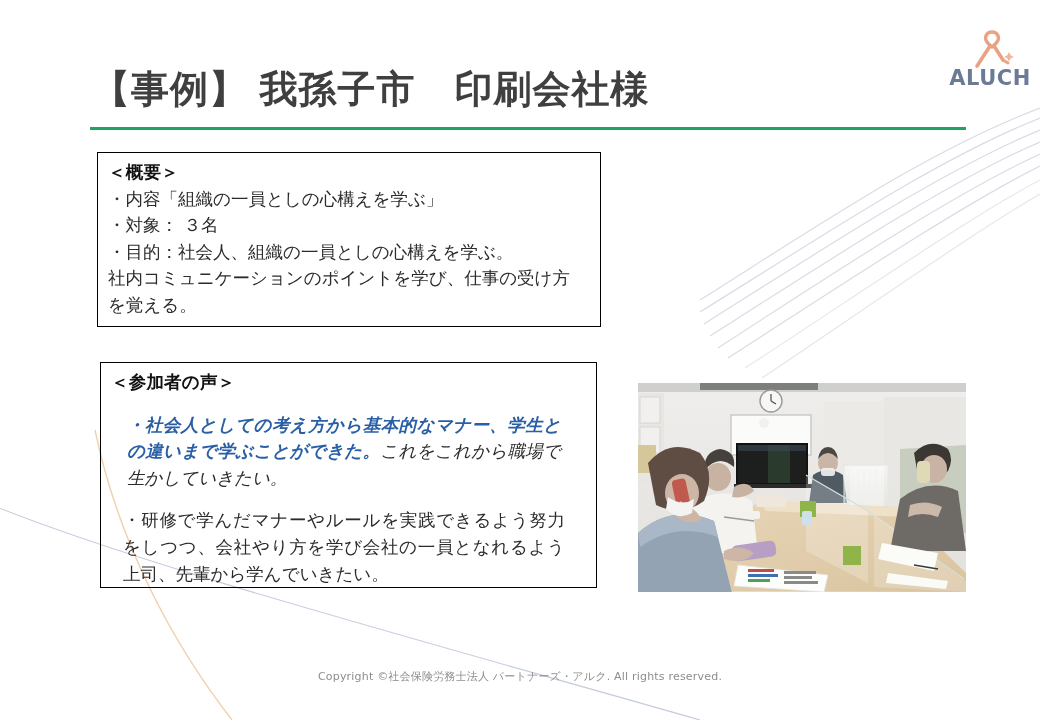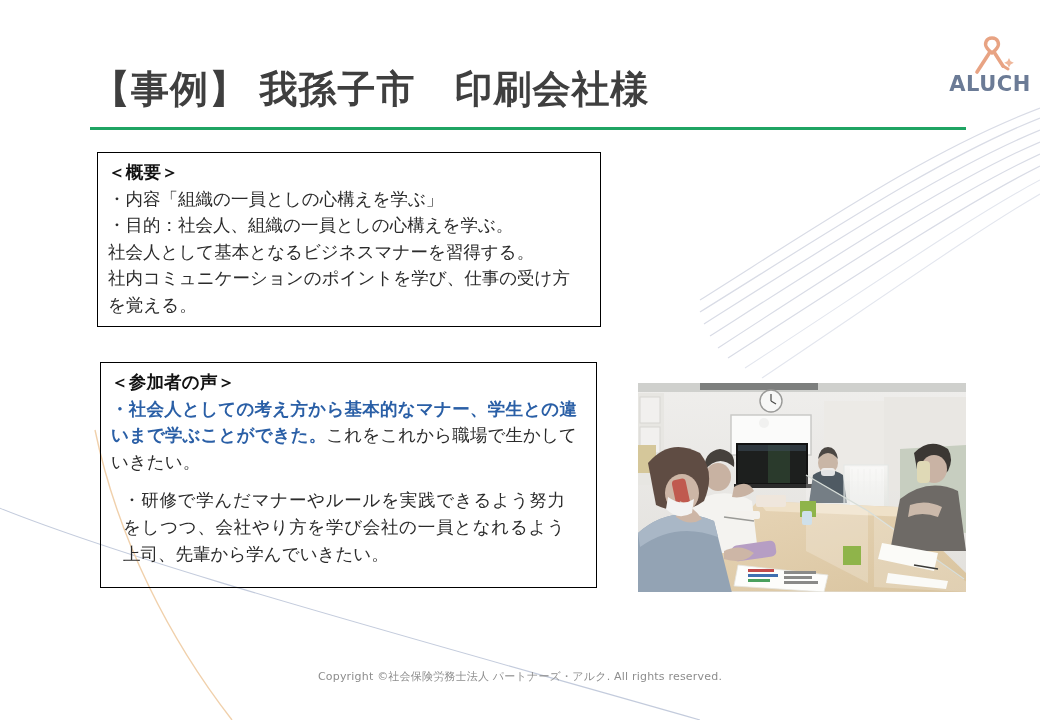--- a/index.html
+++ b/index.html
@@ -19,21 +19,21 @@
   
   .bg-svg {
     position: absolute; left: 0; top: 0;
     width: 1040px; height: 720px;
     pointer-events: none;
   }
 
   
   #logo {
     position: absolute;
-    left: 948px; top: 36px;
+    left: 948px; top: 30px;
     width: 84px; height: 66px;
   }
   #logo .mark { position: absolute; left: 22px; top: 0; width: 44px; height: 40px; }
   #logo .wordmark {
     position: absolute; left: 0; top: 38px;
     width: 84px;
     text-align: center;
     font-size: 21px;
     font-weight: bold;
     letter-spacing: 0.5px;
@@ -142,29 +142,29 @@
     </svg>
     <div class="wordmark">ALUCH</div>
   </div>
 
   <div id="page-title">【事例】 我孫子市　印刷会社様</div>
   <div id="title-rule"></div>
 
   <div class="textbox" id="box-overview">
     <span class="box-heading">＜概要＞</span>
     <span class="line">・内容「組織の一員としの心構えを学ぶ」</span>
+    <span class="line">・対象： ３名</span>
     <span class="line">・目的：社会人、組織の一員としの心構えを学ぶ。</span>
-    <span class="line">社会人として基本となるビジネスマナーを習得する。</span>
     <span class="line">社内コミュニケーションのポイントを学び、仕事の受け方</span>
     <span class="line">を覚える。</span>
   </div>
 
   <div class="textbox" id="box-voices">
     <span class="box-heading">＜参加者の声＞</span>
-    <p style="margin:0; text-align:justify;">
+    <p style="margin:16px; text-align:justify;font-style:italic;">
       <span class="hl">・社会人としての考え方から基本的なマナー、学生との違いまで学ぶことができた。</span><span class="plain">これをこれから職場で生かしていきたい。</span>
     </p>
     <p style="margin:12px; text-align:justify;">
       <span class="plain">・研修で学んだマナーやルールを実践できるよう努力をしつつ、会社やり方を学び会社の一員となれるよう上司、先輩から学んでいきたい。</span>
     </p>
   </div>
 
   <div id="photo">
     <svg viewBox="0 0 328 209" preserveAspectRatio="none">
       <defs>

